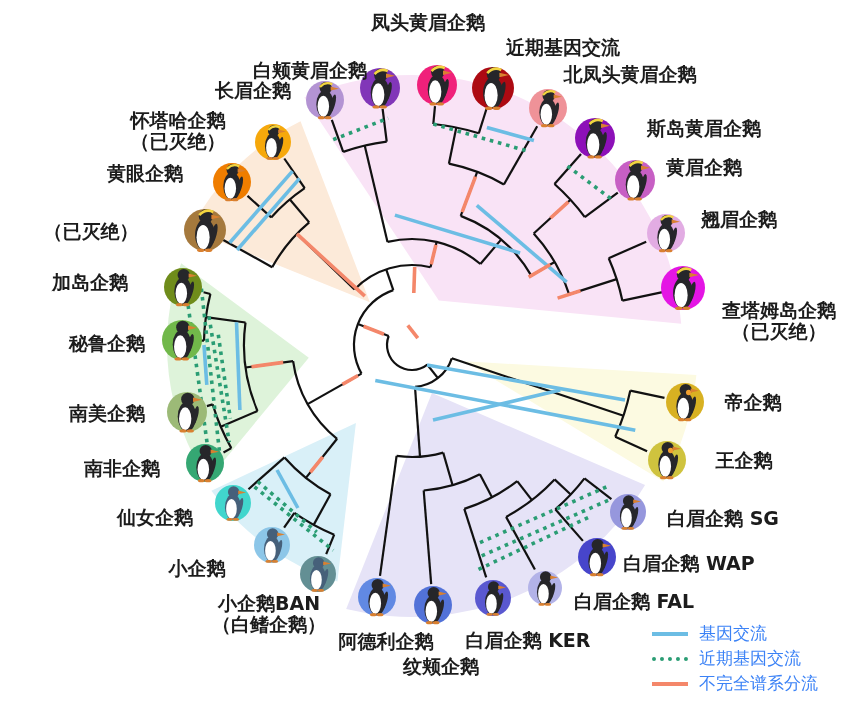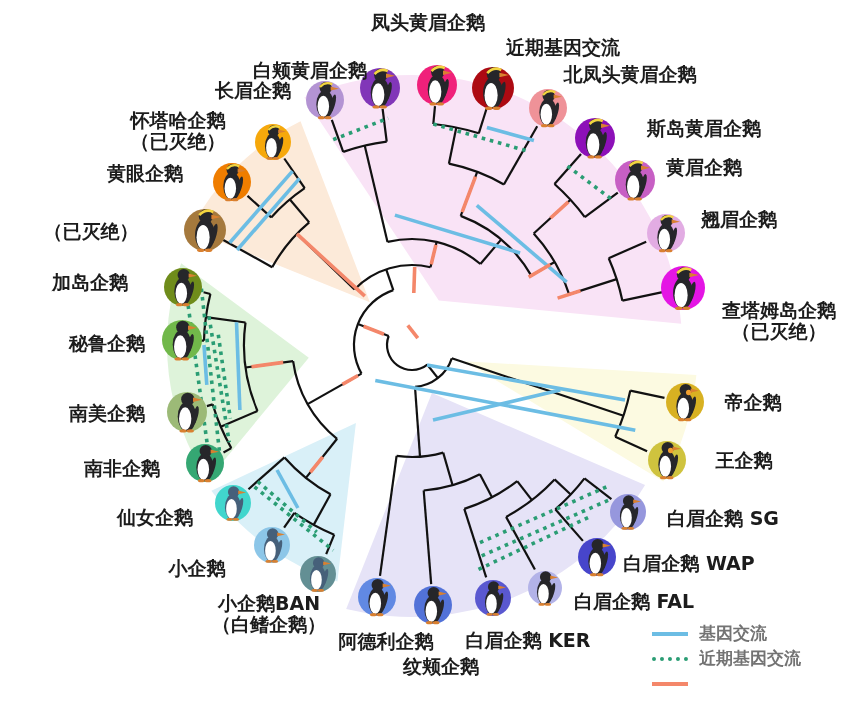--- a/index.html
+++ b/index.html
@@ -5,21 +5,21 @@
   html,body{margin:0;padding:0;background:#ffffff;font-family:"DejaVu Sans","Liberation Sans",sans-serif;}
   #stage{position:relative;width:865px;height:712px;background:#ffffff;overflow:hidden;}
   #tree-svg{position:absolute;left:0;top:0;}
   .species-label{position:absolute;transform:translate(-50%,-50%);text-align:center;
     font-size:19px;line-height:21px;font-weight:700;color:#1c1c1c;white-space:nowrap;}
   .species-label .note{display:block;}
   #legend{position:absolute;left:652px;top:621px;}
   .legend-row{display:flex;align-items:center;height:25px;}
   .legend-sample{width:36px;height:4px;margin-right:11px;flex:0 0 auto;}
   .legend-sample.dotted{height:0;border-top:4px dotted transparent;background:none;}
-  .legend-label{font-size:17px;font-weight:700;color:#737373;white-space:nowrap;}
+  .legend-label{font-size:17px;font-weight:400;color:#3b82f6;white-space:nowrap;}
 </style>
 </head>
 <body>
 
 <div id="stage">
   <svg id="tree-svg" width="865" height="712" viewBox="0 0 865 712">
       <path d="M 369.9 302.2 L 190.2 229.6 A 250 250 0 0 1 300.5 121.3 Z" fill="#fcead9"></path>
       <path d="M 438.8 300.4 L 304.3 97.4 A 270 270 0 0 1 681.2 323.8 Z" fill="#f9e3f6"></path>
       <path d="M 464.5 361.3 L 696.4 374.9 A 286 286 0 0 1 663.3 481.5 Z" fill="#fcfae1"></path>
       <path d="M 431.9 393 L 645.1 485.1 A 272 272 0 0 1 346.2 608.9 Z" fill="#e6e3f7"></path>
@@ -457,15 +457,16 @@
     <div class="legend-row">
       <div class="legend-sample" style="background: rgb(108, 189, 228);"></div>
       <div class="legend-label">基因交流</div>
     </div>
     <div class="legend-row">
       <div class="legend-sample dotted" style="border-top-color: rgb(42, 157, 116);"></div>
       <div class="legend-label">近期基因交流</div>
     </div>
     <div class="legend-row">
       <div class="legend-sample" style="background: rgb(244, 135, 106);"></div>
+      <div class="legend-label">不完全谱系分流</div>
     </div>
   </div>
 </div>
 
 </body></html>

